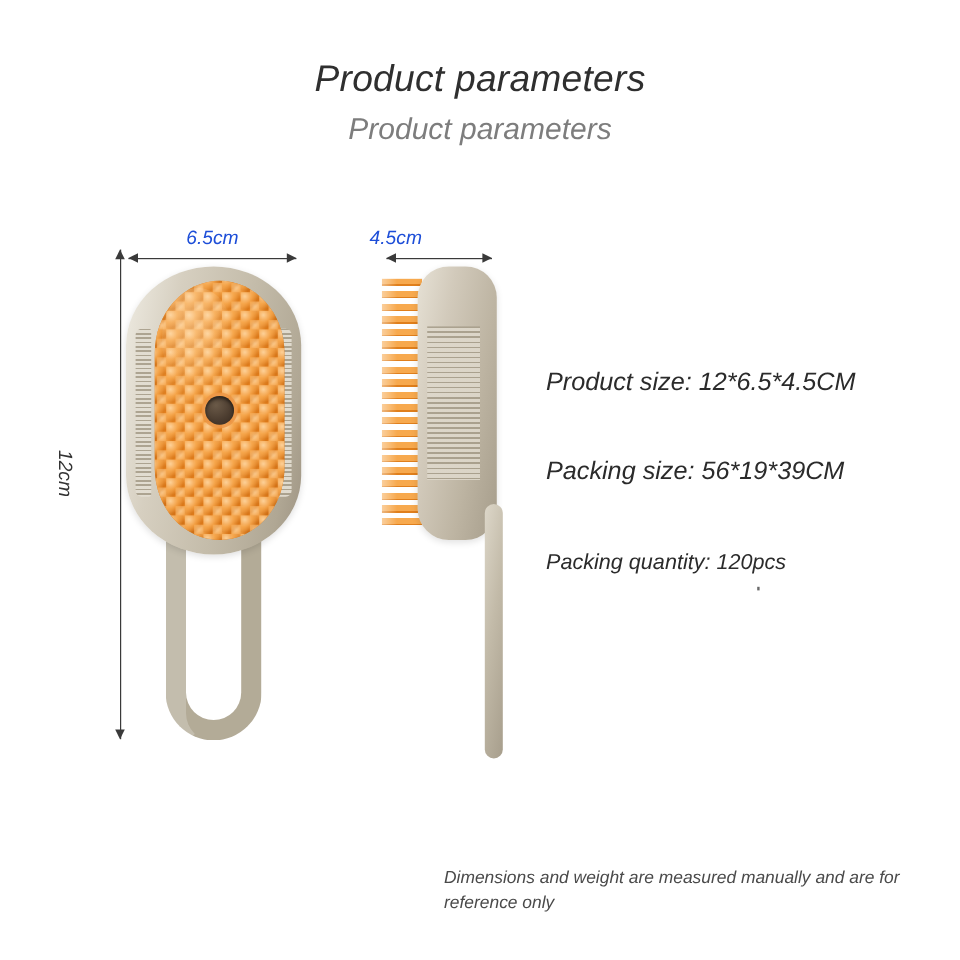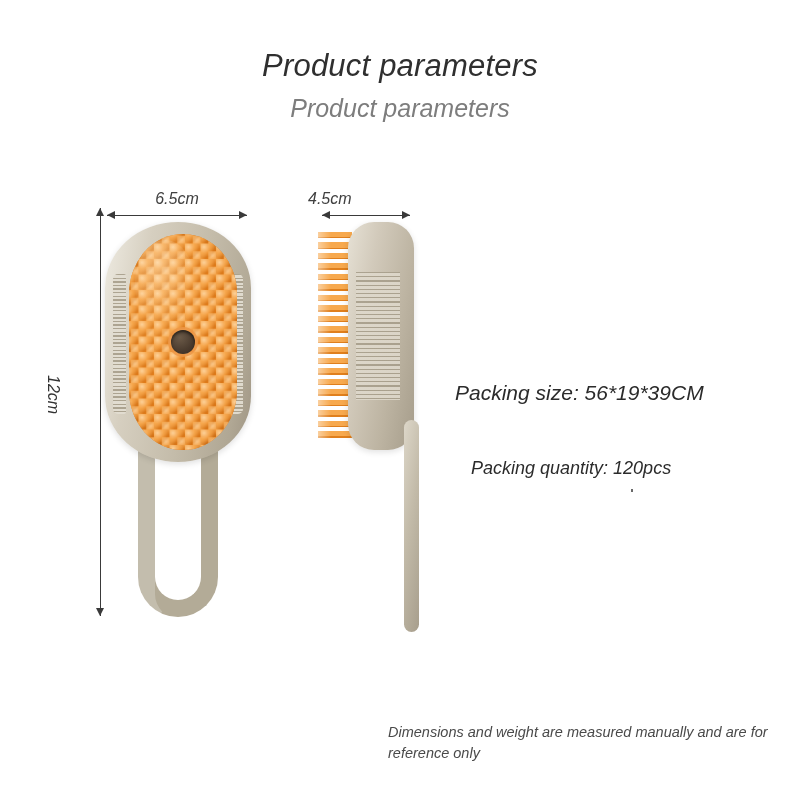--- a/index.html
+++ b/index.html
@@ -45,21 +45,21 @@
     font-size: 25px;
     font-weight: 400;
     color: #7d7d7d;
     white-space: nowrap;
   }
 
   
   .dim-label {
     position: absolute;
     font-size: 16px;
-    color: #404040;
+    color: #1d4ed8;
     white-space: nowrap;
   }
   .dim-label-h1 { left: 107px; top: 190px; width: 140px; text-align: center; }
   .dim-label-h2 { left: 308px; top: 190px; width: 88px; text-align: left; }
 
   .dim-label-v {
     position: absolute;
     left: 62px;
     top: 375px;
     font-size: 16px;
@@ -277,40 +277,39 @@
 
   
   .spec {
     position: absolute;
     font-weight: 400;
     color: #2b2b2b;
     white-space: nowrap;
   }
   .spec-1 { left: 455px; top: 307px; font-size: 21px; }
   .spec-2 { left: 455px; top: 381px; font-size: 21px; }
-  .spec-3 { left: 471px; top: 458px; font-size: 18px; }
+  .spec-3 { left: 455px; top: 458px; font-size: 18px; }
   .spec-dot {
     position: absolute;
     left: 631px;
     top: 489px;
     width: 2px;
     height: 3px;
     background: #6a6a6a;
   }
 
   
   .footer {
     position: absolute;
     left: 370px;
     top: 722px;
     width: 400px;
     font-size: 14.5px;
     line-height: 1.42;
     color: #4a4a4a;
-    margin-left: 18px;
   }
 </style>
 </head>
 <body>
 
 <div class="page">
 
   <div class="title-main">Product parameters</div>
   <div class="title-sub">Product parameters</div>
 
@@ -349,19 +348,20 @@
   </div>
 
   <div class="side-view">
     <div class="sv-bristles"></div>
     <div class="sv-body">
       <div class="sv-ridges"></div>
     </div>
     <div class="sv-tail"></div>
   </div>
 
+  <div class="spec spec-1">Product size: 12*6.5*4.5CM</div>
   <div class="spec spec-2">Packing size: 56*19*39CM</div>
   <div class="spec spec-3">Packing quantity: 120pcs</div>
   <div class="spec-dot"></div>
 
   <div class="footer">Dimensions and weight are measured manually and are for reference only</div>
 
 </div>
 
 </body></html>

